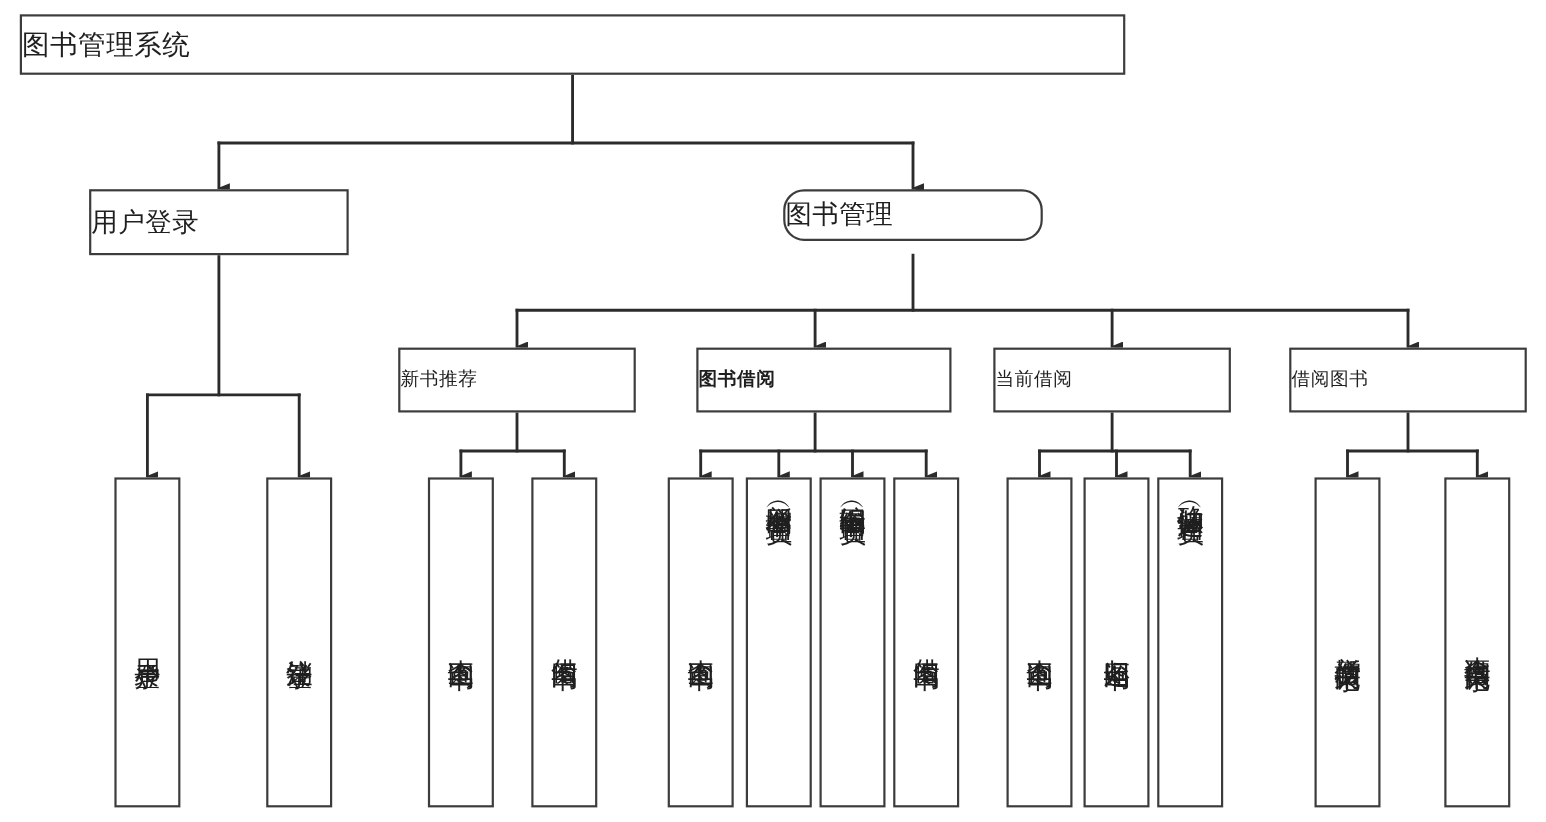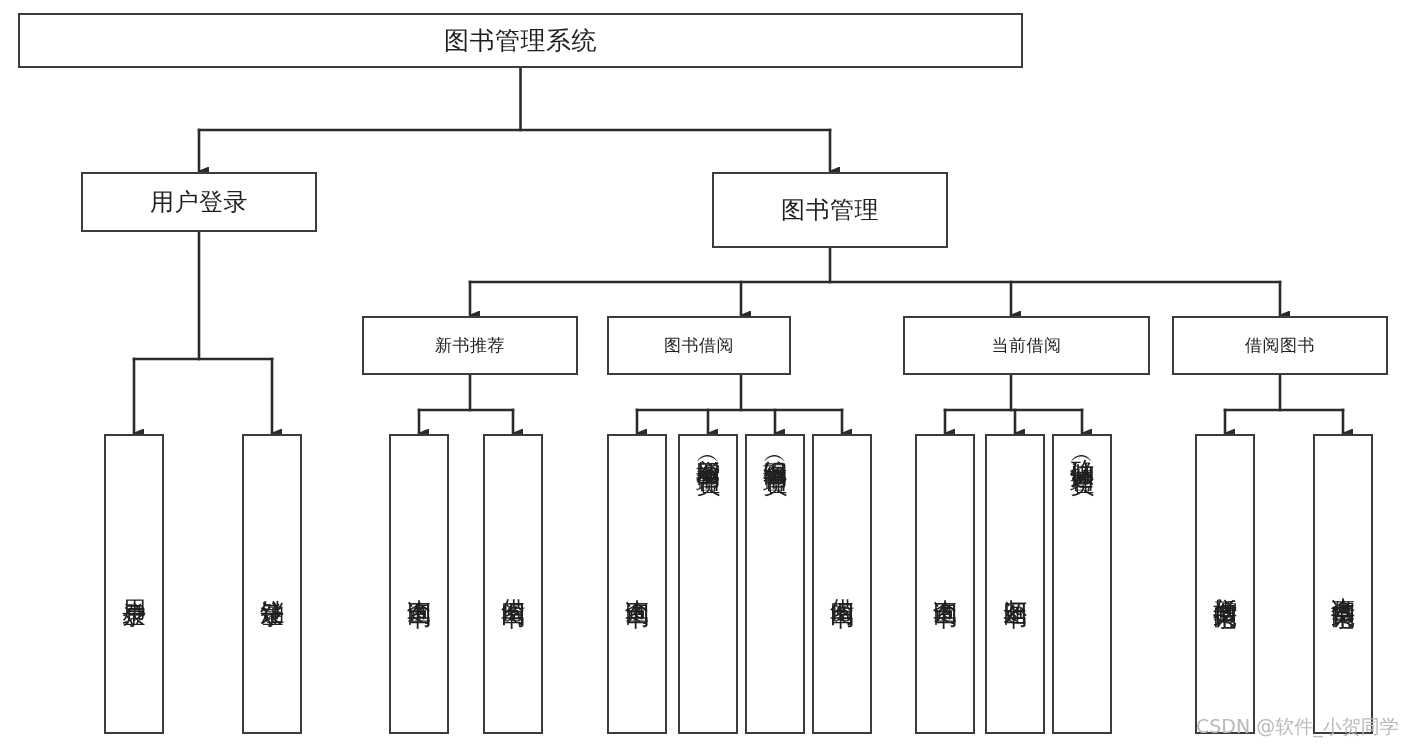--- a/index.html
+++ b/index.html
@@ -26,21 +26,21 @@
     width: 1405px;
     height: 747px;
   }
   .node-box {
     position: absolute;
     box-sizing: border-box;
     background: #ffffff;
     border: 2px solid #3c3c3c;
     display: flex;
     align-items: center;
-    justify-content: center;
+    justify-content: flex-start;
     overflow: hidden;
   }
   .node-label {
     color: #1f1f1f;
     line-height: 1.18;
     letter-spacing: 0.5px;
     white-space: nowrap;
   }
   .lvl1 .node-label { font-size: 25px; }
   .lvl2 .node-label { font-size: 24px; }
@@ -114,30 +114,30 @@
       </g>
   </svg>
 
   <div id="node-layer">
       <div class="node-box lvl1" style="left: 18px; top: 13px; width: 1005px; height: 55px;">
         <span class="node-label">图书管理系统</span>
       </div>
       <div class="node-box lvl2" style="left: 81px; top: 172px; width: 236px; height: 60px;">
         <span class="node-label">用户登录</span>
       </div>
-      <div class="node-box lvl2" style="left: 712px; top: 172px; width: 236px; height: 76px;">
+      <div class="node-box lvl2" style="left: 712px; top: 172px; width: 236px; height: 47px; border-radius: 19px;">
         <span class="node-label">图书管理</span>
       </div>
       <div class="node-box lvl3" style="left: 362px; top: 316px; width: 216px; height: 59px;">
         <span class="node-label">新书推荐</span>
       </div>
-      <div class="node-box lvl3" style="left: 607px; top: 316px; width: 184px; height: 59px;">
+      <div class="node-box lvl3" style="left: 633px; top: 316px; width: 232px; height: 59px; font-weight: bold;">
         <span class="node-label">图书借阅</span>
       </div>
-      <div class="node-box lvl3" style="left: 903px; top: 316px; width: 247px; height: 59px;">
+      <div class="node-box lvl3" style="left: 903px; top: 316px; width: 216px; height: 59px;">
         <span class="node-label">当前借阅</span>
       </div>
       <div class="node-box lvl3" style="left: 1172px; top: 316px; width: 216px; height: 59px;">
         <span class="node-label">借阅图书</span>
       </div>
       <div class="node-box lvl4 leaf centered" style="left: 104px; top: 434px; width: 60px; height: 300px;">
         <span class="node-label">用户登录</span>
       </div>
       <div class="node-box lvl4 leaf centered" style="left: 242px; top: 434px; width: 60px; height: 300px;">
         <span class="node-label">注销登录</span>
@@ -170,15 +170,14 @@
         <span class="node-label">确认归还（管理员）</span>
       </div>
       <div class="node-box lvl4 leaf centered" style="left: 1195px; top: 434px; width: 60px; height: 300px;">
         <span class="node-label">新增借阅记录</span>
       </div>
       <div class="node-box lvl4 leaf centered" style="left: 1313px; top: 434px; width: 60px; height: 300px;">
         <span class="node-label">查询借阅记录</span>
       </div>
     </div>
 
-  <div class="watermark" style="left: 1196px; top: 714px;">CSDN @软件_小贺同学</div>
 
 </div>
 
 </body></html>

